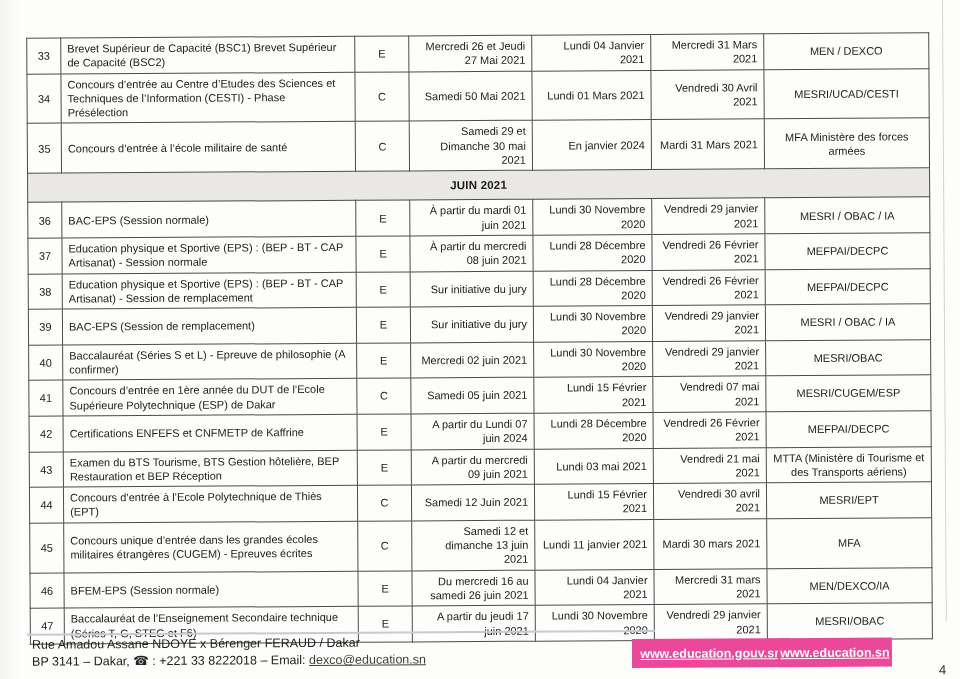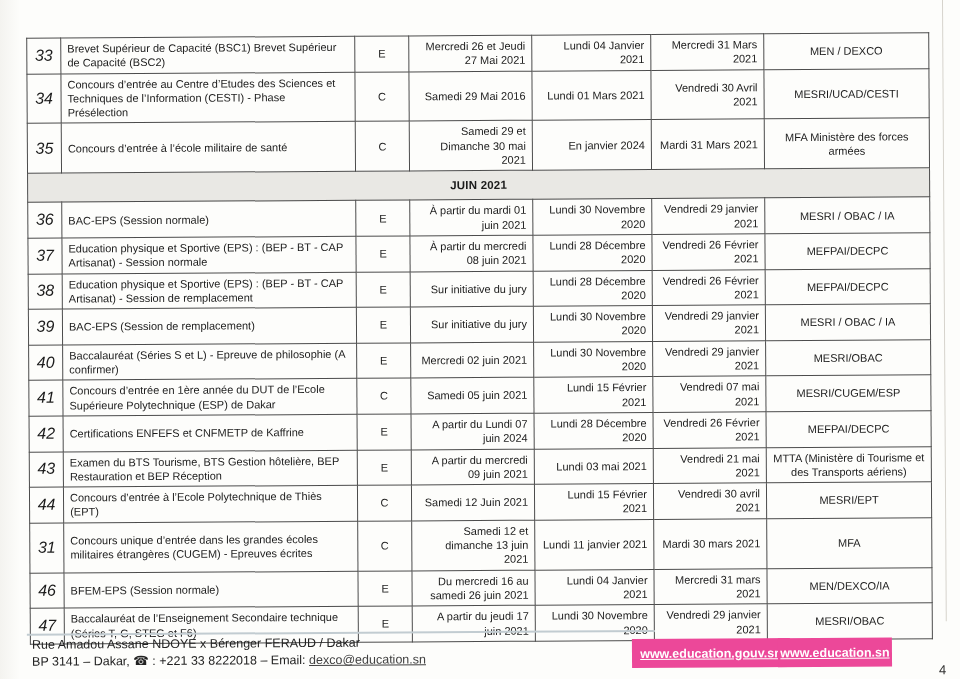--- a/index.html
+++ b/index.html
@@ -41,21 +41,21 @@
   }
   .exam-table td {
     border: 1px solid #4c4c4c;
     font-size: 11px;
     line-height: 1.3;
     padding: 3px 6px;
     height: 28px;
     vertical-align: middle;
     color: #1b1b1b;
   }
-  .exam-table td.c-num  { text-align: center; font-size: 16px; font-style: italic; }
+  .exam-table td.c-num  { text-align: center; font-size: 11px; }
   .exam-table td.c-desc { text-align: left; }
   .exam-table td.c-type { text-align: center; }
   .exam-table td.c-date { text-align: right; }
   .exam-table td.c-org  { text-align: center; }
   .exam-table td.section {
     background: #e9e8e4;
     font-weight: bold;
     text-align: center;
     font-size: 11.5px;
     height: 22px;
@@ -124,21 +124,21 @@
             <td class="c-type">E</td>
             <td class="c-date">Mercredi 26 et Jeudi 27 Mai 2021</td>
             <td class="c-date">Lundi 04 Janvier 2021</td>
             <td class="c-date">Mercredi 31 Mars 2021</td>
             <td class="c-org">MEN / DEXCO</td>
           </tr>
           <tr>
             <td class="c-num">34</td>
             <td class="c-desc">Concours d’entrée au Centre d’Etudes des Sciences et Techniques de l’Information (CESTI) - Phase Présélection</td>
             <td class="c-type">C</td>
-            <td class="c-date">Samedi 29 Mai 2016</td>
+            <td class="c-date">Samedi 50 Mai 2021</td>
             <td class="c-date">Lundi 01 Mars 2021</td>
             <td class="c-date">Vendredi 30 Avril 2021</td>
             <td class="c-org">MESRI/UCAD/CESTI</td>
           </tr>
           <tr>
             <td class="c-num">35</td>
             <td class="c-desc">Concours d’entrée à l’école militaire de santé</td>
             <td class="c-type">C</td>
             <td class="c-date">Samedi 29 et Dimanche 30 mai 2021</td>
             <td class="c-date">En janvier 2024</td>
@@ -223,21 +223,21 @@
           <tr>
             <td class="c-num">44</td>
             <td class="c-desc">Concours d’entrée à l’Ecole Polytechnique de Thiès (EPT)</td>
             <td class="c-type">C</td>
             <td class="c-date">Samedi 12 Juin 2021</td>
             <td class="c-date">Lundi 15 Février 2021</td>
             <td class="c-date">Vendredi 30 avril 2021</td>
             <td class="c-org">MESRI/EPT</td>
           </tr>
           <tr>
-            <td class="c-num">31</td>
+            <td class="c-num">45</td>
             <td class="c-desc">Concours unique d’entrée dans les grandes écoles militaires étrangères (CUGEM) - Epreuves écrites</td>
             <td class="c-type">C</td>
             <td class="c-date">Samedi 12 et dimanche 13 juin 2021</td>
             <td class="c-date">Lundi 11 janvier 2021</td>
             <td class="c-date">Mardi 30 mars 2021</td>
             <td class="c-org">MFA</td>
           </tr>
           <tr>
             <td class="c-num">46</td>
             <td class="c-desc">BFEM-EPS (Session normale)</td>

